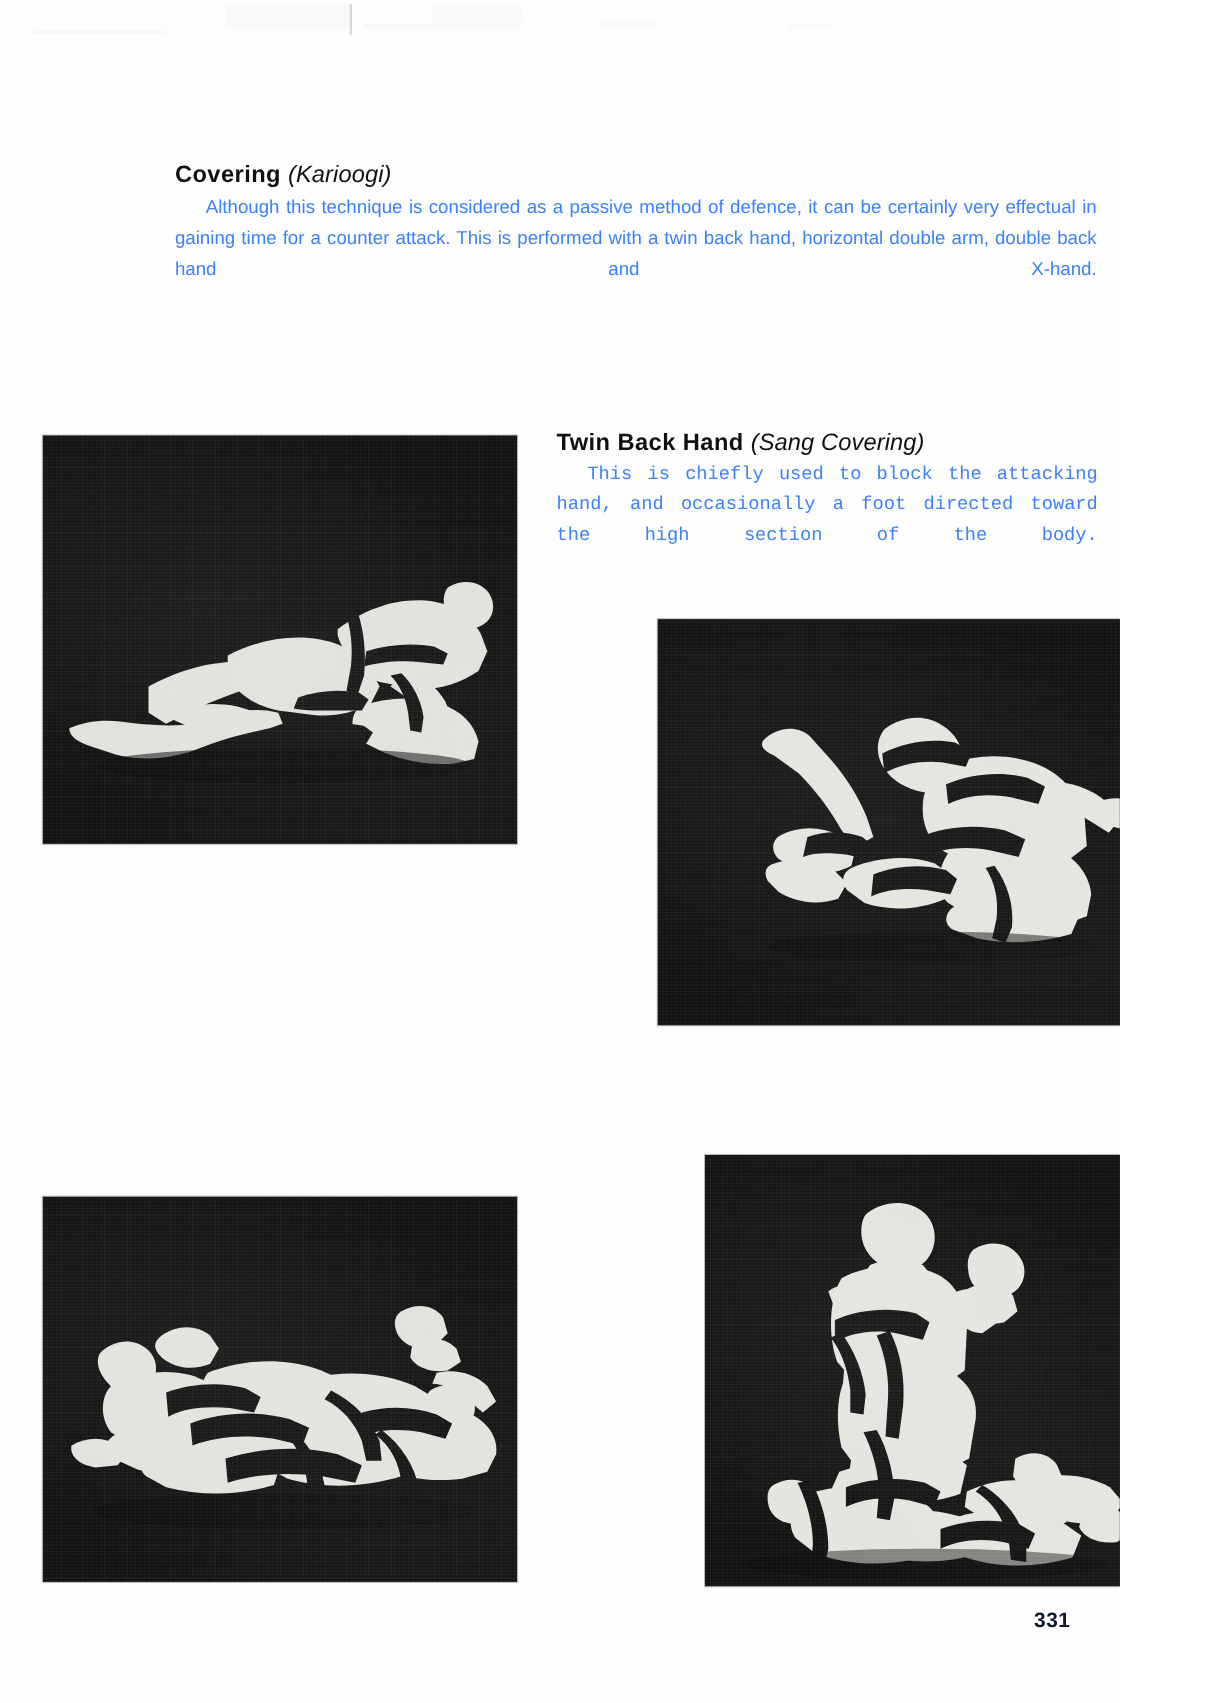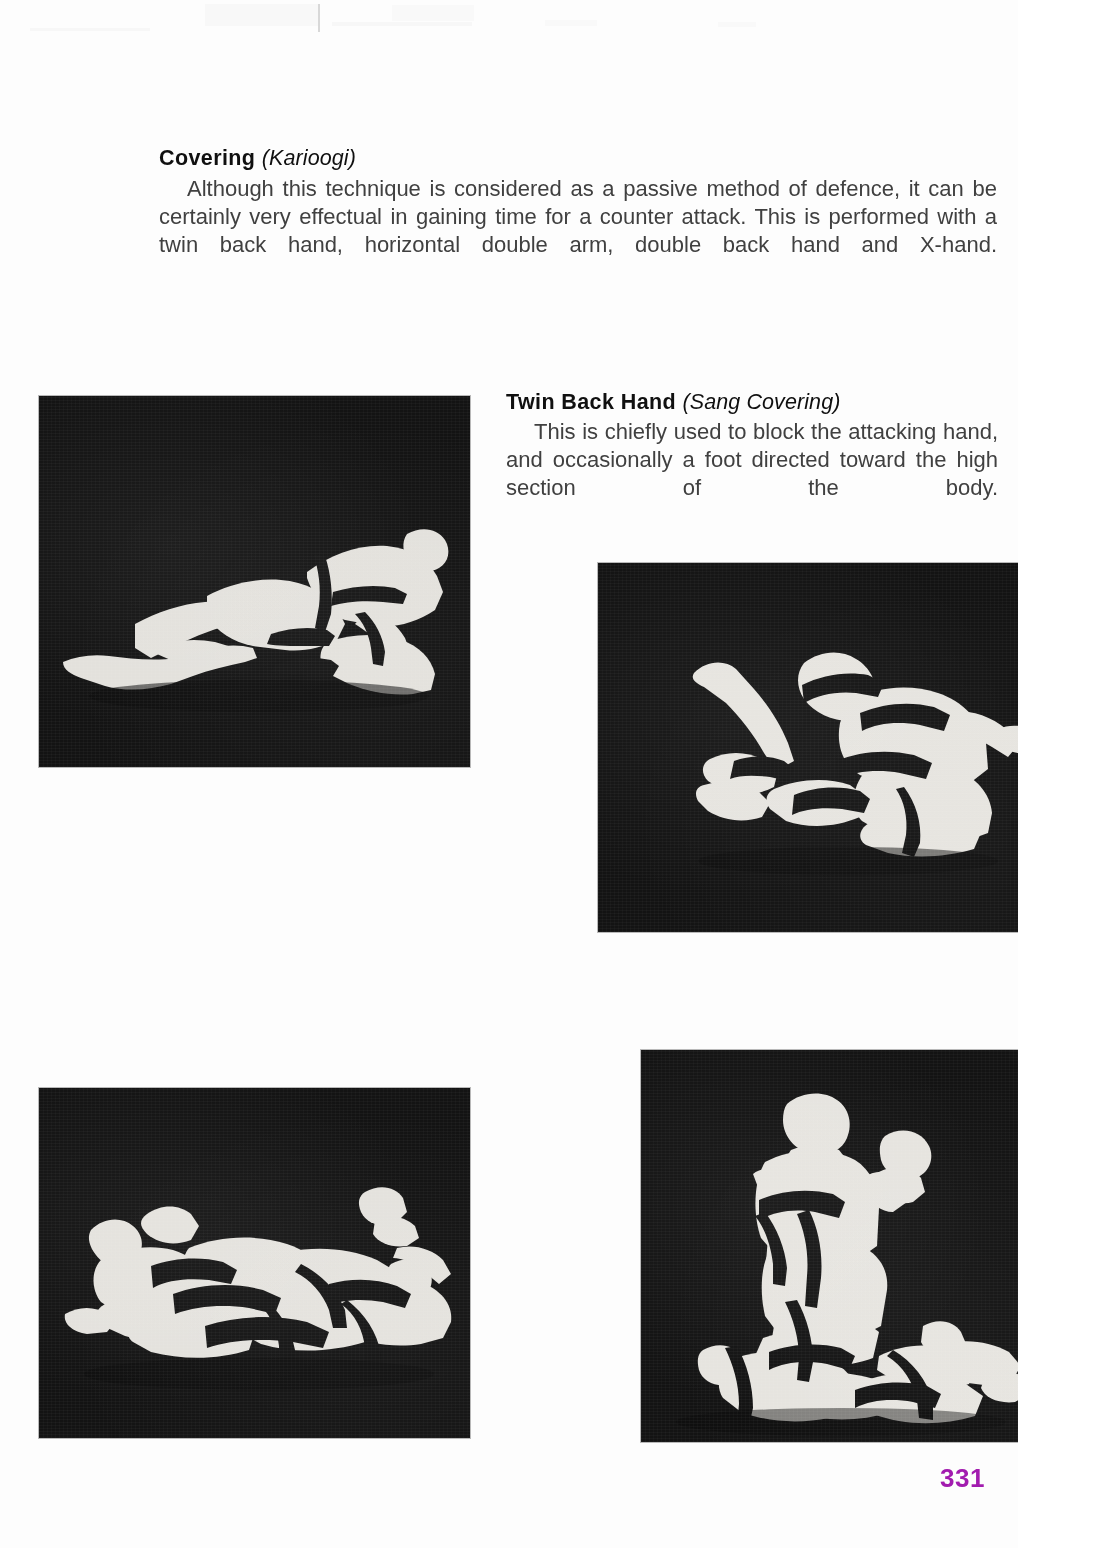--- a/index.html
+++ b/index.html
@@ -40,23 +40,23 @@
   }
   .heading .korean {
     font-weight: normal;
     font-style: italic;
     letter-spacing: 0.1px;
   }
   .heading.tracked { letter-spacing: 1.15px; }
   .heading.tracked .korean { letter-spacing: 0.2px; }
 
   .body-text {
-    font-size: 22px;
+    font-size: 17px;
     line-height: 28px;
-    color: #404040;
+    color: #3b82f6;
   }
   .body-text p { margin: 0; }
 
   
   .para-justify {
     text-align: justify;
     text-justify: inter-word;
   }
   .para-justify::after {
     content: "";
@@ -81,23 +81,23 @@
       radial-gradient(ellipse at 30% 40%, rgba(255,255,255,0.045), rgba(0,0,0,0) 60%),
       radial-gradient(ellipse at 75% 70%, rgba(255,255,255,0.035), rgba(0,0,0,0) 65%);
     pointer-events: none;
   }
   .photo svg { position: absolute; inset: 0; display: block; }
 
   
   .page-number {
     position: absolute;
     font-weight: bold;
-    font-size: 26px;
+    font-size: 19px;
     letter-spacing: 0.5px;
-    color: #a21caf;
+    color: #0f172a;
   }
 </style>
 </head>
 <body>
 
 <div id="page">
 
   <div class="scan-smudge" style="left:30px; top:28px; width:120px; height:3px; opacity:.5;"></div>
   <div class="scan-smudge" style="left:205px; top:4px; width:115px; height:22px; opacity:.45;"></div>
   <div class="scan-tick" style="left:318px; top:4px; width:2px; height:28px;"></div>
@@ -169,21 +169,21 @@
       <ellipse cx="220" cy="300" rx="170" ry="16" fill="#0c0c0c" opacity="0.55"></ellipse>
     </svg>
     <div class="grain"></div>
   </div>
 
   <div class="block" style="left:506px; top:389px; width:492px;">
     <div class="heading">
       <span>Twin Back Hand</span>
       <span class="korean">(Sang Covering)</span>
     </div>
-    <div class="body-text" style="margin-top:3px;">
+    <div class="body-text" style="margin-top:3px;font-family:Liberation Mono, monospace;">
       <p class="para-justify indent">This is chiefly used to block the attacking hand, and occasionally a foot directed toward the high section of the body.</p>
     </div>
   </div>
 
   <div class="photo" style="left:598px; top:563px; width:461px; height:369px;">
     <svg viewBox="0 0 461 369" preserveAspectRatio="none" aria-hidden="true">
       <rect x="0" y="0" width="461" height="369" fill="#131313"></rect>
       <g fill="#e6e4df">
 
         <path d="M96 110 C108 98 126 96 138 106 L156 126 C170 142 182 160 190 180

